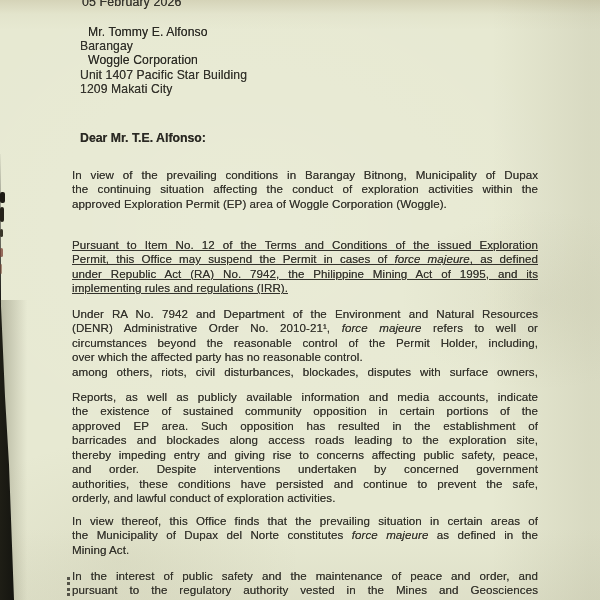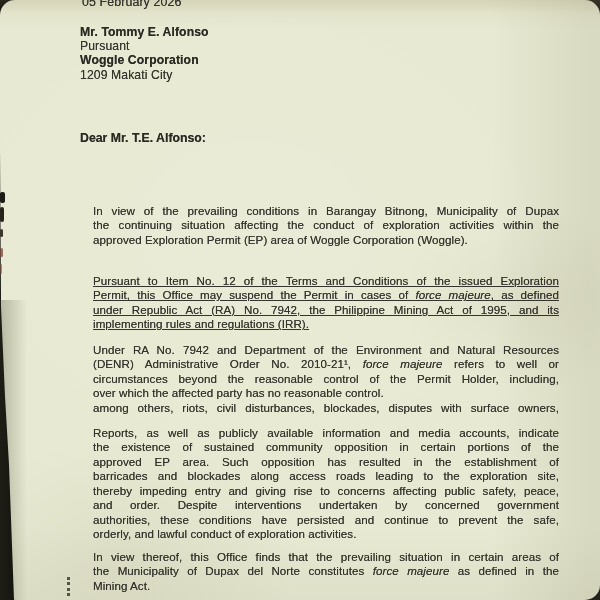--- a/index.html
+++ b/index.html
@@ -5,21 +5,20 @@
   html,body{margin:0;padding:0;}
   body{
     width:600px;height:600px;position:relative;overflow:hidden;
     background:#0b0b09;
     font-family:"Liberation Sans", sans-serif;
   }
   
   .paper{
     position:absolute;inset:0;
     background:#e7e9d2;
-    border-radius:15px;
   }
   .paper-tone{
     position:absolute;inset:0;pointer-events:none;
     background:
       linear-gradient(180deg, rgba(150,135,90,0.22) 0px, rgba(150,135,90,0.05) 14px, rgba(0,0,0,0) 30px),
       linear-gradient(90deg, rgba(0,0,0,0) 82%, rgba(130,128,98,0.14) 98%),
       radial-gradient(90% 70% at 42% 38%, rgba(255,255,255,0.10), rgba(0,0,0,0) 65%),
       radial-gradient(140px 90px at 540px 300px, rgba(150,145,110,0.10), rgba(0,0,0,0)),
       radial-gradient(180px 120px at 120px 560px, rgba(140,135,100,0.10), rgba(0,0,0,0)),
       linear-gradient(0deg, rgba(120,115,85,0.08), rgba(0,0,0,0) 12%);
@@ -50,45 +49,46 @@
   
   .ink{color:#34332c;text-shadow:0 0 0.5px rgba(52,51,44,0.75);}
   .date-line{
     position:absolute;left:82px;top:-5px;
     font-size:12.4px;letter-spacing:0.1px;
   }
   .address{
     position:absolute;left:80px;top:25px;
     font-size:12.2px;line-height:14.2px;letter-spacing:0.1px;
   }
-  .address .b{font-weight:700;color:#2a2923;}
+  .address .b{font-weight:400;color:#2a2923;margin-left:8px;}
   .salutation{
     position:absolute;left:80px;top:131px;
     font-size:12.3px;font-weight:700;color:#2a2923;
   }
   .para{
-    position:absolute;left:93px;width:466px;
-    font-size:11.6px;line-height:14.45px;letter-spacing:0.05px;margin-top:36px;
+    position:absolute;left:72px;width:466px;
+    font-size:11.6px;line-height:14.45px;letter-spacing:0.05px;
   }
   .pline{text-align:justify;text-align-last:justify;}
   .pline.last{text-align-last:left;}
   .it{font-style:italic;}
 </style>
 </head>
 <body style="background: rgb(11, 11, 9);">
 
 <div class="paper" style="background: rgb(231, 233, 210);">
   <div class="paper-tone"></div>
 
   <div class="date-line ink">05 February 2026</div>
 
   <div class="address ink">
       <div class="b">Mr. Tommy E. Alfonso</div>
-      <div>Pursuant</div>
+      <div>Barangay</div>
       <div class="b">Woggle Corporation</div>
+      <div>Unit 1407 Pacific Star Building</div>
       <div>1209 Makati City</div>
     </div>
 
   <div class="salutation ink">Dear Mr. T.E. Alfonso:</div>
 
   <div id="body-container">
       <div class="para ink" style="top: 168px;">
         <div class="pline"><span>In view of the prevailing conditions in Barangay Bitnong, Municipality of Dupax</span></div>
         <div class="pline"><span>the continuing situation affecting the conduct of exploration activities within the</span></div>
         <div class="pline last"><span>approved Exploration Permit (EP) area of Woggle Corporation (Woggle).</span></div>
@@ -115,20 +115,21 @@
         <div class="pline"><span>and order. Despite interventions undertaken by concerned government</span></div>
         <div class="pline"><span>authorities, these conditions have persisted and continue to prevent the safe,</span></div>
         <div class="pline last"><span>orderly, and lawful conduct of exploration activities.</span></div>
       </div>
       <div class="para ink" style="top: 514px;">
         <div class="pline"><span>In view thereof, this Office finds that the prevailing situation in certain areas of</span></div>
         <div class="pline"><span>the Municipality of Dupax del Norte constitutes </span><span class="it">force majeure</span><span> as defined in the</span></div>
         <div class="pline last"><span>Mining Act.</span></div>
       </div>
       <div class="para ink" style="top: 569px;">
+        <div class="pline"><span>In the interest of public safety and the maintenance of peace and order, and</span></div>
         <div class="pline"><span>pursuant to the regulatory authority vested in the Mines and Geosciences</span></div>
       </div>
     </div>
 
   <div class="margin-mark"></div>
 </div>
 
 <div class="left-edge"></div>
 <div class="edge-shadow"></div>
 <div class="binder-mark bm1"></div>

